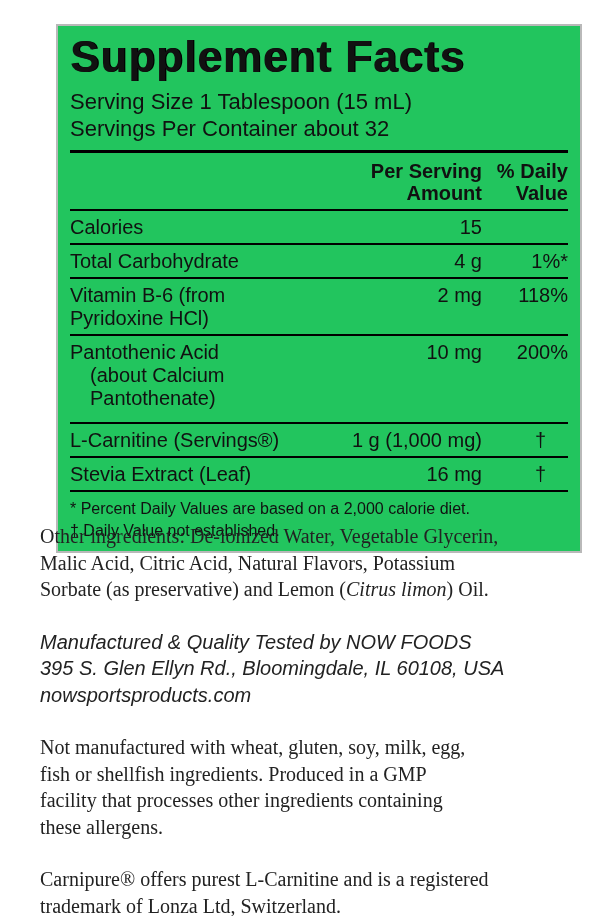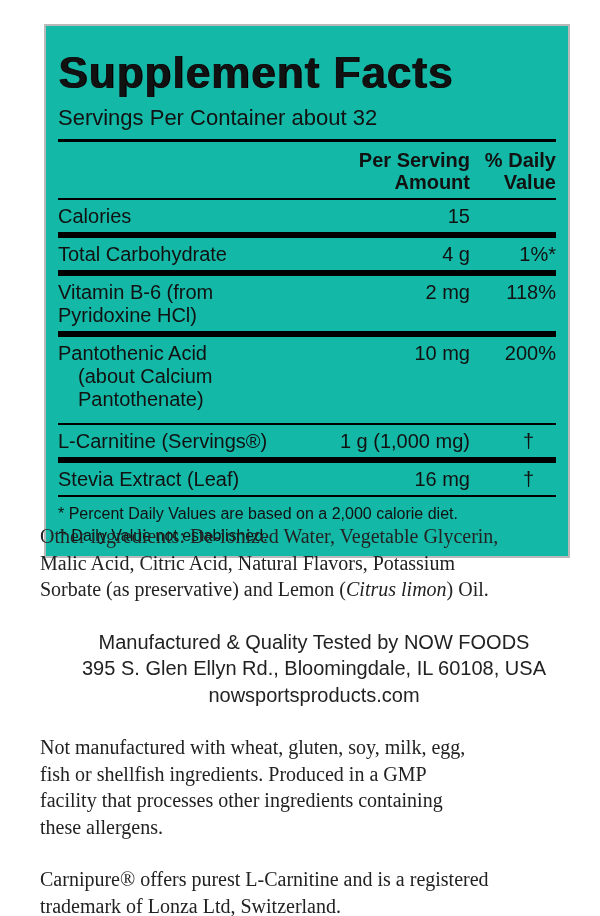--- a/index.html
+++ b/index.html
@@ -3,57 +3,58 @@
 <meta charset="utf-8">
 <style>
   html,body{margin:0;padding:0;}
   body{
     width:600px;height:916px;background:#ffffff;position:relative;
     font-family:"Liberation Sans",sans-serif;color:#111;
     -webkit-font-smoothing:antialiased;
   }
   
   .panel{
-    position:absolute;left:44px;top:24px;width:526px;box-sizing:border-box;
-    border:2px solid #b9b9b9;background:#14b8a6;padding:22px 12px 9px 12px;
+    position:absolute;left:56px;top:24px;width:526px;box-sizing:border-box;
+    border:2px solid #b9b9b9;background:#22c55e;padding:6px 12px 9px 12px;
   }
   .title{
     font-size:44px;font-weight:bold;letter-spacing:1px;line-height:1.05;
     text-shadow:1.2px 0 0 #000;margin:2px 0 8px 0;white-space:nowrap;
   }
   .serving{font-size:22px;line-height:27px;}
   .rule{border:0;border-top:2px solid #000;margin:0;}
   .rule-3{border-top-width:3px;margin-top:8px;}
   .hdr-row{display:flex;align-items:flex-end;padding:7px 0 5px 0;
     font-weight:bold;font-size:20px;line-height:22px;}
   .t-row{display:flex;align-items:flex-start;padding:5px 0 4px 0;
     font-size:20px;line-height:23px;}
-  .t-row.thin{border-top:6px solid #000000;}
+  .t-row.thin{border-top:2px solid #000000;}
   .col-name{flex:1;padding-right:4px;}
   .name2{padding-left:20px;}
   .col-amt{width:170px;flex:none;text-align:right;}
   .col-dv{width:86px;flex:none;text-align:right;box-sizing:border-box;}
   .col-dv.dagger{padding-right:22px;}
   .sep-gap{margin-top:4px;}
   .panto-pad{padding-bottom:8px;}
   .footnotes{font-size:16px;line-height:22px;padding-top:6px;}
   
   .below{
     position:absolute;left:40px;top:511px;width:548px;color:#222;
     font-size:20px;line-height:26.5px;
   }
   .para{margin:12px 0 26px 0;white-space:pre-line;font-family:Liberation Serif, serif;}
-  .mfr{text-align:center;margin:0 0 26px 0;}
+  .mfr{margin:0 0 26px 0;font-style:italic;}
   .mfr div{line-height:26.5px;}
 </style>
 </head>
 <body>
 
 <div class="panel">
   <div class="title">Supplement Facts</div>
+  <div class="serving">Serving Size 1 Tablespoon (15 mL)</div>
   <div class="serving">Servings Per Container about 32</div>
 
   <div class="rule rule-3"></div>
 
   <div class="hdr-row">
     <div class="col-name"></div>
     <div class="col-amt">
       <div>Per Serving</div>
       <div>Amount</div>
     </div>

